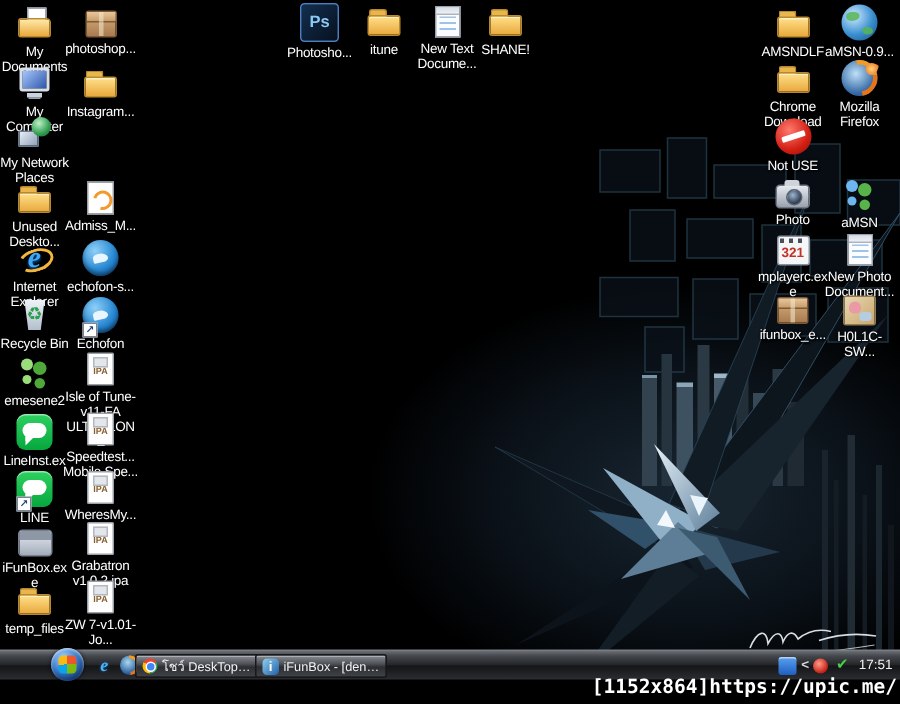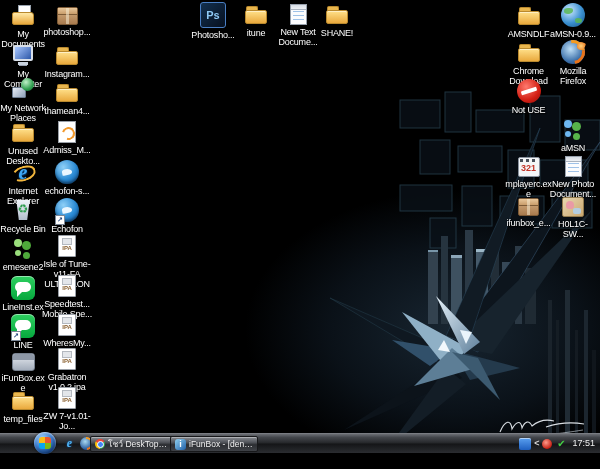--- a/index.html
+++ b/index.html
@@ -253,24 +253,20 @@
     </div>
 
   <div class="cell" style="left:0;top:388px;width:46px">
       <span class="ic ic-folder"></span>
       <div class="lbl">temp_files</div>
     </div>
   <div class="cell" style="left:42px;top:43px;width:50px">
       <span class="ic ic-folder"></span>
       <div class="lbl">Instagram...</div>
     </div>
-  <div class="cell" style="left:42px;top:80px;width:50px">
-      <span class="ic ic-folder"></span>
-      <div class="lbl">thamean4...</div>
-    </div>
   <div class="cell" style="left:42px;top:120px;width:50px">
       <span class="ic ic-docswirl"></span>
       <div class="lbl">Admiss_M...</div>
     </div>
   <div class="cell" style="left:42px;top:160px;width:50px">
       <span class="ic ic-echofon"></span>
       <div class="lbl">echofon-s...</div>
     </div>
   <div class="cell" style="left:42px;top:198px;width:50px">
       <span class="ic ic-echofon"></span>
@@ -320,20 +316,24 @@
       <span class="ic ic-folder"></span>
       <div class="lbl">AMSNDLF</div>
     </div>
   <div class="cell" style="left:505px;top:40px;width:47px">
       <span class="ic ic-folder"></span>
       <div class="lbl">Chrome Download</div>
     </div>
   <div class="cell" style="left:505px;top:79px;width:47px">
       <span class="ic ic-noentry"></span>
       <div class="lbl">Not USE</div>
+    </div>
+  <div class="cell" style="left:505px;top:117px;width:47px">
+      <span class="ic ic-camera"></span>
+      <div class="lbl">Photo</div>
     </div>
   <div class="cell" style="left:505px;top:154px;width:47px">
       <span class="ic ic-mpc"></span>
       <div class="lbl">mplayerc.exe</div>
     </div>
   <div class="cell" style="left:505px;top:194px;width:47px">
       <span class="ic ic-boxbrown"></span>
       <div class="lbl">ifunbox_e...</div>
     </div>
 
@@ -377,14 +377,18 @@
     <div class="tray">
       <span class="ti-lang"></span>
       <span class="tray-chev">&lt;</span>
       <span class="ti-msn"></span>
       <span class="ti-check"></span>
       <span class="clock">17:51</span>
     </div>
   </div>
 
   <div class="strip"></div>
+  <div class="watermark">
+    <span>[1152x864]</span>
+    <span>https://upic.me/</span>
+  </div>
 
 </div>
 
 </body></html>

